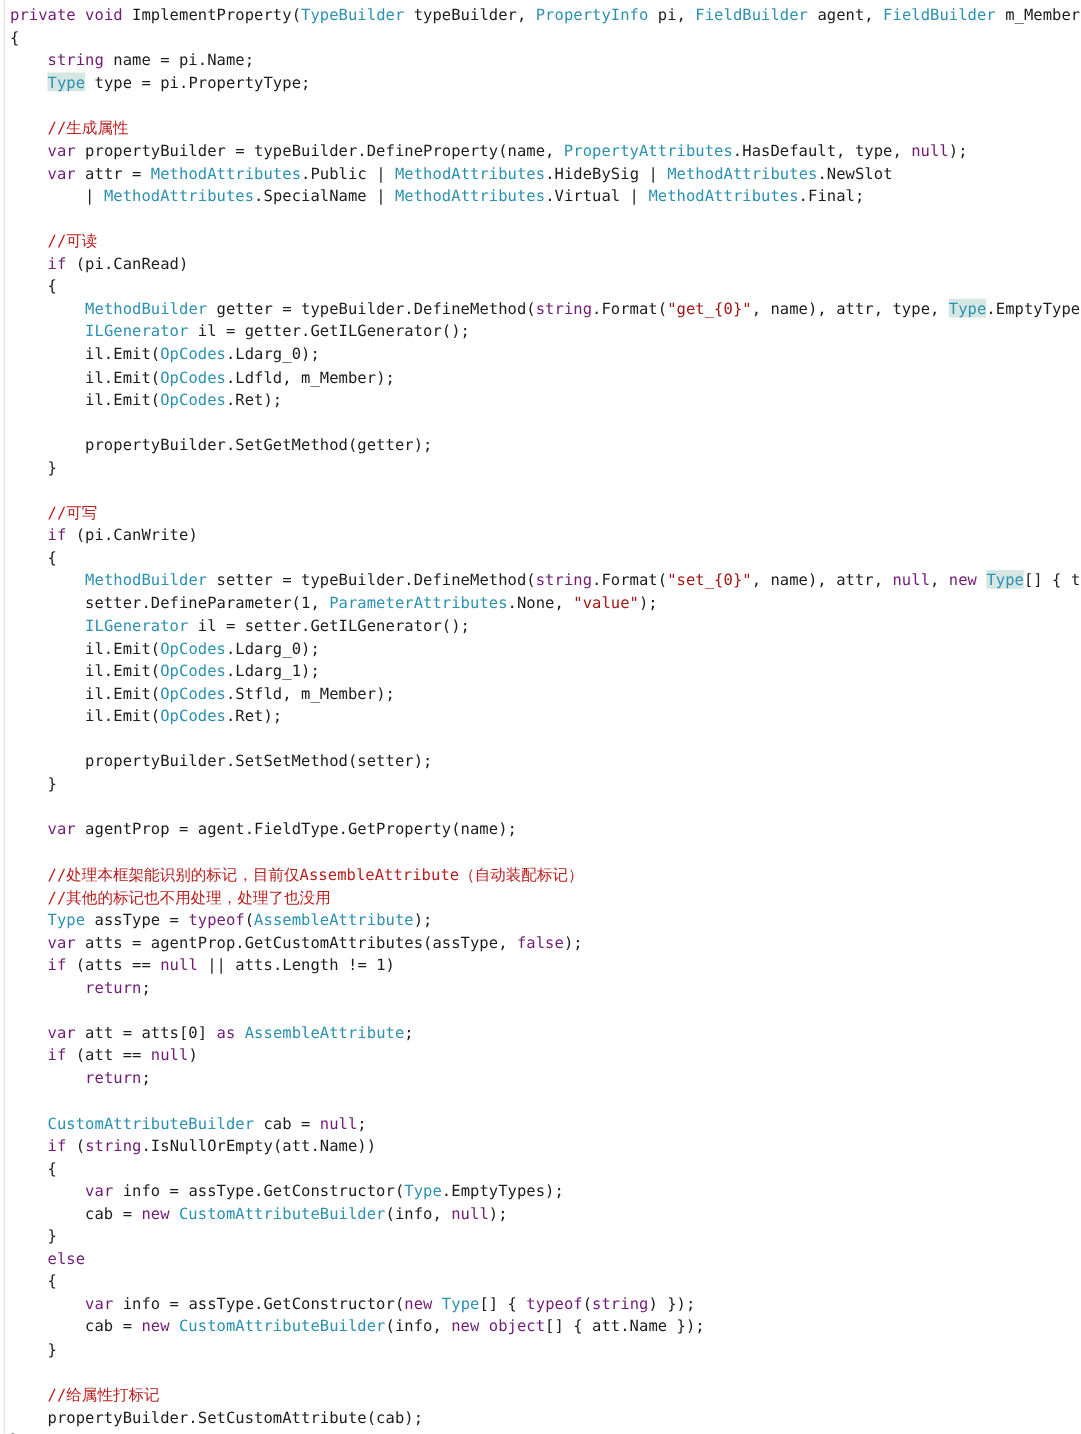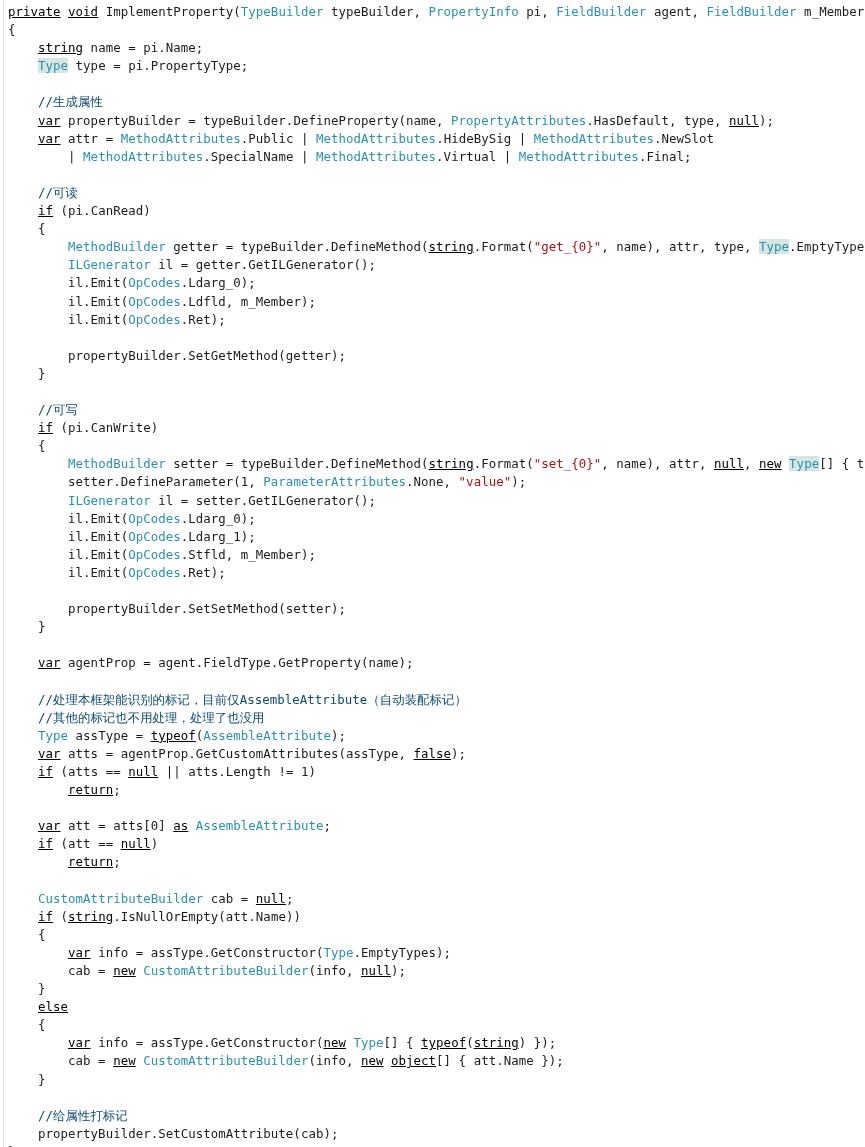--- a/index.html
+++ b/index.html
@@ -45,24 +45,24 @@
   }
   .line {
     height: 18.1px;
     white-space: pre;
     padding-left: 8px;
     margin: 0;
   }
   .line.blank { color: transparent; }
 
   
-  .kw  { color: #000000; text-decoration: underline; }          
+  .kw  { color: #701a75; }          
   .typ { color: #2b91af; text-align: center; }          
   .str { color: #a31515; }          
-  .cmt { color: #0c4a6e; margin-top: 48px; }          
+  .cmt { color: #b91c1c; margin-top: 48px; }          
   .pln { color: #1b1b1b; }          
   .hl  { background: #d6e6e2; }     
 </style>
 </head>
 <body>
 
 <div id="code-root">
   <div class="code-lines" id="code-lines"><div class="line"><span class="kw">private</span><span class="pln"> </span><span class="kw">void</span><span class="pln"> ImplementProperty(</span><span class="typ">TypeBuilder</span><span class="pln"> typeBuilder, </span><span class="typ">PropertyInfo</span><span class="pln"> pi, </span><span class="typ">FieldBuilder</span><span class="pln"> agent, </span><span class="typ">FieldBuilder</span><span class="pln"> m_Member)</span></div><div class="line"><span class="pln">{</span></div><div class="line"><span class="pln">    </span><span class="kw">string</span><span class="pln"> name = pi.Name;</span></div><div class="line"><span class="pln">    </span><span class="typ hl">Type</span><span class="pln"> type = pi.PropertyType;</span></div><div class="line blank">&nbsp;</div><div class="line"><span class="cmt">    //生成属性</span></div><div class="line"><span class="pln">    </span><span class="kw">var</span><span class="pln"> propertyBuilder = typeBuilder.DefineProperty(name, </span><span class="typ">PropertyAttributes</span><span class="pln">.HasDefault, type, </span><span class="kw">null</span><span class="pln">);</span></div><div class="line"><span class="pln">    </span><span class="kw">var</span><span class="pln"> attr = </span><span class="typ">MethodAttributes</span><span class="pln">.Public | </span><span class="typ">MethodAttributes</span><span class="pln">.HideBySig | </span><span class="typ">MethodAttributes</span><span class="pln">.NewSlot</span></div><div class="line"><span class="pln">        | </span><span class="typ">MethodAttributes</span><span class="pln">.SpecialName | </span><span class="typ">MethodAttributes</span><span class="pln">.Virtual | </span><span class="typ">MethodAttributes</span><span class="pln">.Final;</span></div><div class="line blank">&nbsp;</div><div class="line"><span class="cmt">    //可读</span></div><div class="line"><span class="pln">    </span><span class="kw">if</span><span class="pln"> (pi.CanRead)</span></div><div class="line"><span class="pln">    {</span></div><div class="line"><span class="pln">        </span><span class="typ">MethodBuilder</span><span class="pln"> getter = typeBuilder.DefineMethod(</span><span class="kw">string</span><span class="pln">.Format(</span><span class="str">"get_{0}"</span><span class="pln">, name), attr, type, </span><span class="typ hl">Type</span><span class="pln">.EmptyTypes);</span></div><div class="line"><span class="pln">        </span><span class="typ">ILGenerator</span><span class="pln"> il = getter.GetILGenerator();</span></div><div class="line"><span class="pln">        il.Emit(</span><span class="typ">OpCodes</span><span class="pln">.Ldarg_0);</span></div><div class="line"><span class="pln">        il.Emit(</span><span class="typ">OpCodes</span><span class="pln">.Ldfld, m_Member);</span></div><div class="line"><span class="pln">        il.Emit(</span><span class="typ">OpCodes</span><span class="pln">.Ret);</span></div><div class="line blank">&nbsp;</div><div class="line"><span class="pln">        propertyBuilder.SetGetMethod(getter);</span></div><div class="line"><span class="pln">    }</span></div><div class="line blank">&nbsp;</div><div class="line"><span class="cmt">    //可写</span></div><div class="line"><span class="pln">    </span><span class="kw">if</span><span class="pln"> (pi.CanWrite)</span></div><div class="line"><span class="pln">    {</span></div><div class="line"><span class="pln">        </span><span class="typ">MethodBuilder</span><span class="pln"> setter = typeBuilder.DefineMethod(</span><span class="kw">string</span><span class="pln">.Format(</span><span class="str">"set_{0}"</span><span class="pln">, name), attr, </span><span class="kw">null</span><span class="pln">, </span><span class="kw">new</span><span class="pln"> </span><span class="typ hl">Type</span><span class="pln">[] { type });</span></div><div class="line"><span class="pln">        setter.DefineParameter(1, </span><span class="typ">ParameterAttributes</span><span class="pln">.None, </span><span class="str">"value"</span><span class="pln">);</span></div><div class="line"><span class="pln">        </span><span class="typ">ILGenerator</span><span class="pln"> il = setter.GetILGenerator();</span></div><div class="line"><span class="pln">        il.Emit(</span><span class="typ">OpCodes</span><span class="pln">.Ldarg_0);</span></div><div class="line"><span class="pln">        il.Emit(</span><span class="typ">OpCodes</span><span class="pln">.Ldarg_1);</span></div><div class="line"><span class="pln">        il.Emit(</span><span class="typ">OpCodes</span><span class="pln">.Stfld, m_Member);</span></div><div class="line"><span class="pln">        il.Emit(</span><span class="typ">OpCodes</span><span class="pln">.Ret);</span></div><div class="line blank">&nbsp;</div><div class="line"><span class="pln">        propertyBuilder.SetSetMethod(setter);</span></div><div class="line"><span class="pln">    }</span></div><div class="line blank">&nbsp;</div><div class="line"><span class="pln">    </span><span class="kw">var</span><span class="pln"> agentProp = agent.FieldType.GetProperty(name);</span></div><div class="line blank">&nbsp;</div><div class="line"><span class="cmt">    //处理本框架能识别的标记，目前仅AssembleAttribute（自动装配标记）</span></div><div class="line"><span class="cmt">    //其他的标记也不用处理，处理了也没用</span></div><div class="line"><span class="pln">    </span><span class="typ">Type</span><span class="pln"> assType = </span><span class="kw">typeof</span><span class="pln">(</span><span class="typ">AssembleAttribute</span><span class="pln">);</span></div><div class="line"><span class="pln">    </span><span class="kw">var</span><span class="pln"> atts = agentProp.GetCustomAttributes(assType, </span><span class="kw">false</span><span class="pln">);</span></div><div class="line"><span class="pln">    </span><span class="kw">if</span><span class="pln"> (atts == </span><span class="kw">null</span><span class="pln"> || atts.Length != 1)</span></div><div class="line"><span class="pln">        </span><span class="kw">return</span><span class="pln">;</span></div><div class="line blank">&nbsp;</div><div class="line"><span class="pln">    </span><span class="kw">var</span><span class="pln"> att = atts[0] </span><span class="kw">as</span><span class="pln"> </span><span class="typ">AssembleAttribute</span><span class="pln">;</span></div><div class="line"><span class="pln">    </span><span class="kw">if</span><span class="pln"> (att == </span><span class="kw">null</span><span class="pln">)</span></div><div class="line"><span class="pln">        </span><span class="kw">return</span><span class="pln">;</span></div><div class="line blank">&nbsp;</div><div class="line"><span class="pln">    </span><span class="typ">CustomAttributeBuilder</span><span class="pln"> cab = </span><span class="kw">null</span><span class="pln">;</span></div><div class="line"><span class="pln">    </span><span class="kw">if</span><span class="pln"> (</span><span class="kw">string</span><span class="pln">.IsNullOrEmpty(att.Name))</span></div><div class="line"><span class="pln">    {</span></div><div class="line"><span class="pln">        </span><span class="kw">var</span><span class="pln"> info = assType.GetConstructor(</span><span class="typ">Type</span><span class="pln">.EmptyTypes);</span></div><div class="line"><span class="pln">        cab = </span><span class="kw">new</span><span class="pln"> </span><span class="typ">CustomAttributeBuilder</span><span class="pln">(info, </span><span class="kw">null</span><span class="pln">);</span></div><div class="line"><span class="pln">    }</span></div><div class="line"><span class="pln">    </span><span class="kw">else</span></div><div class="line"><span class="pln">    {</span></div><div class="line"><span class="pln">        </span><span class="kw">var</span><span class="pln"> info = assType.GetConstructor(</span><span class="kw">new</span><span class="pln"> </span><span class="typ">Type</span><span class="pln">[] { </span><span class="kw">typeof</span><span class="pln">(</span><span class="kw">string</span><span class="pln">) });</span></div><div class="line"><span class="pln">        cab = </span><span class="kw">new</span><span class="pln"> </span><span class="typ">CustomAttributeBuilder</span><span class="pln">(info, </span><span class="kw">new</span><span class="pln"> </span><span class="kw">object</span><span class="pln">[] { att.Name });</span></div><div class="line"><span class="pln">    }</span></div><div class="line blank">&nbsp;</div><div class="line"><span class="cmt">    //给属性打标记</span></div><div class="line"><span class="pln">    propertyBuilder.SetCustomAttribute(cab);</span></div><div class="line"><span class="pln">}</span></div></div>
 </div>
 

